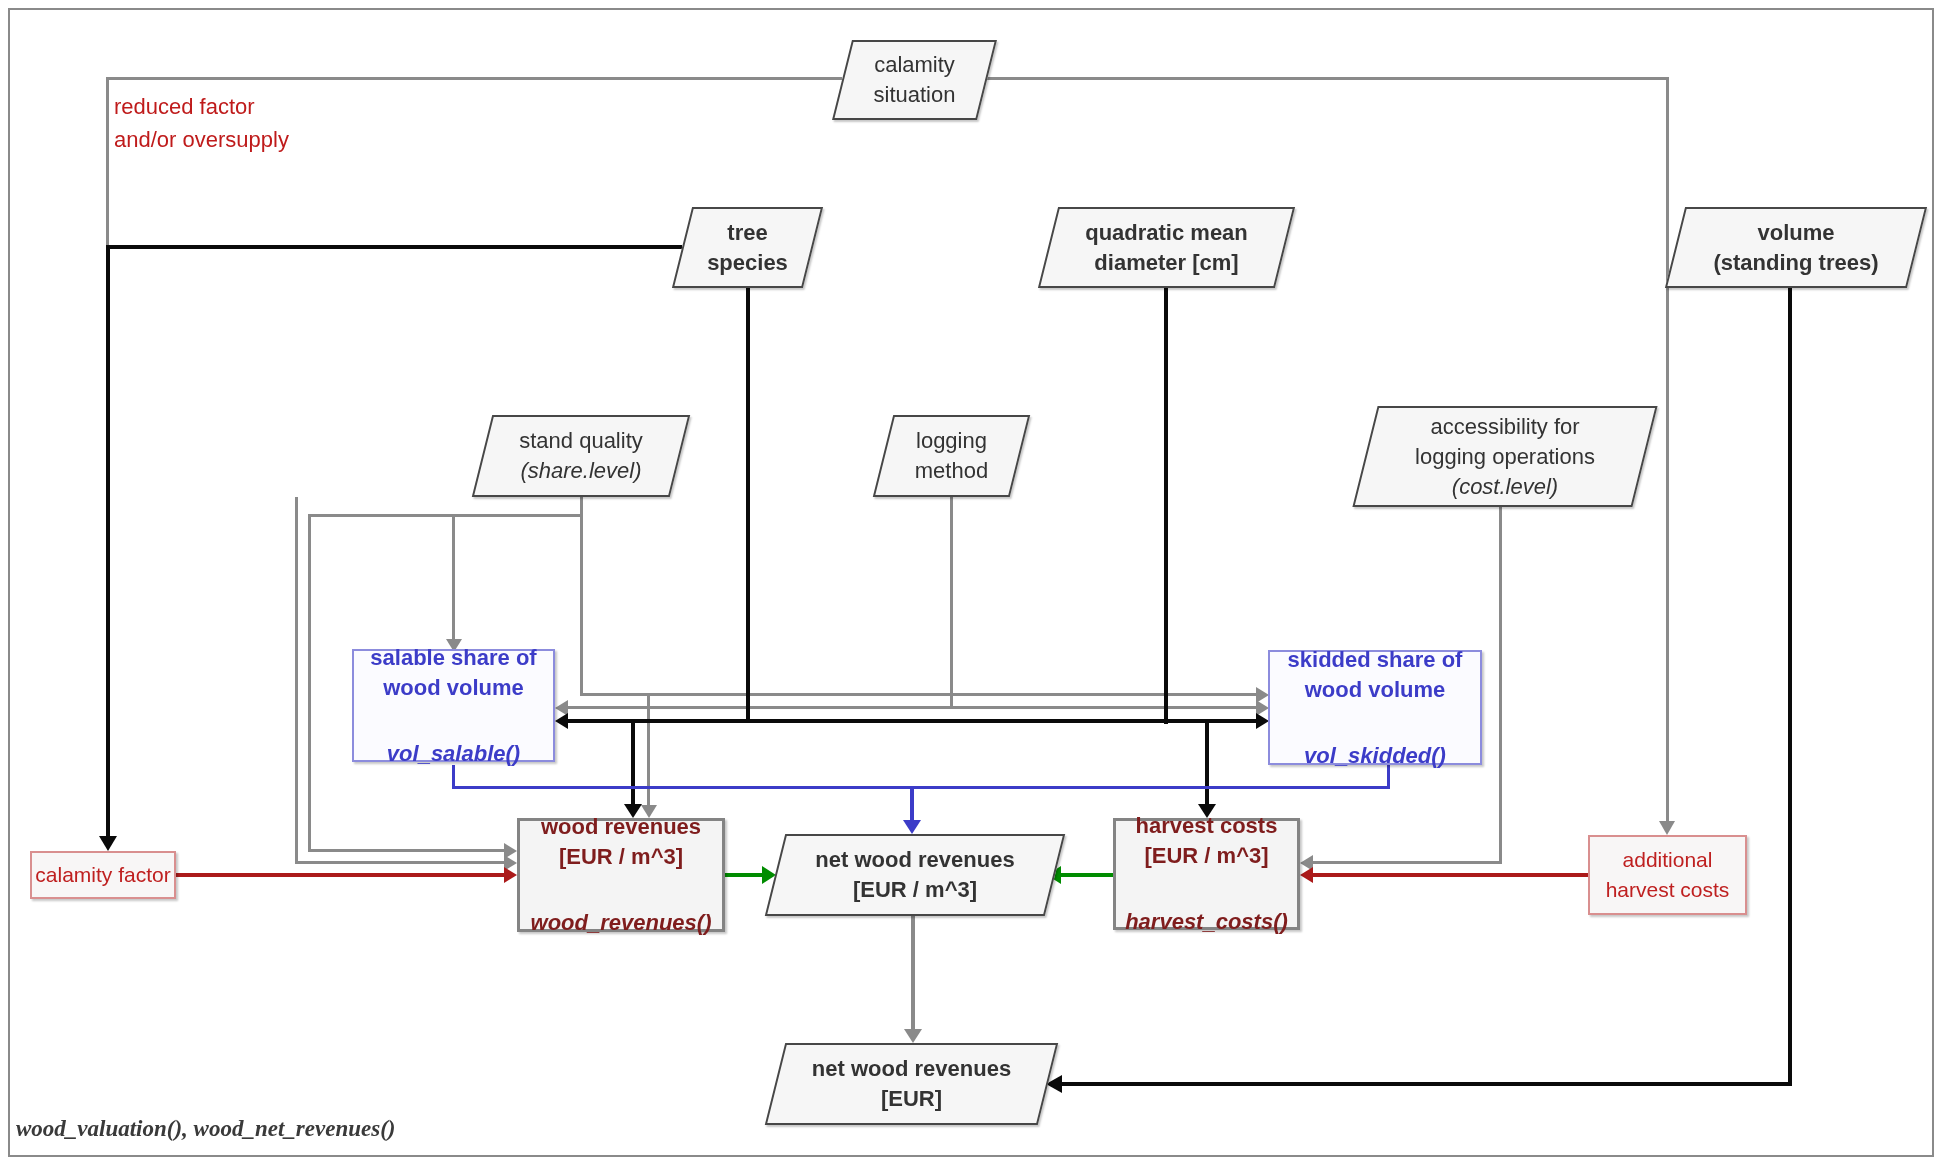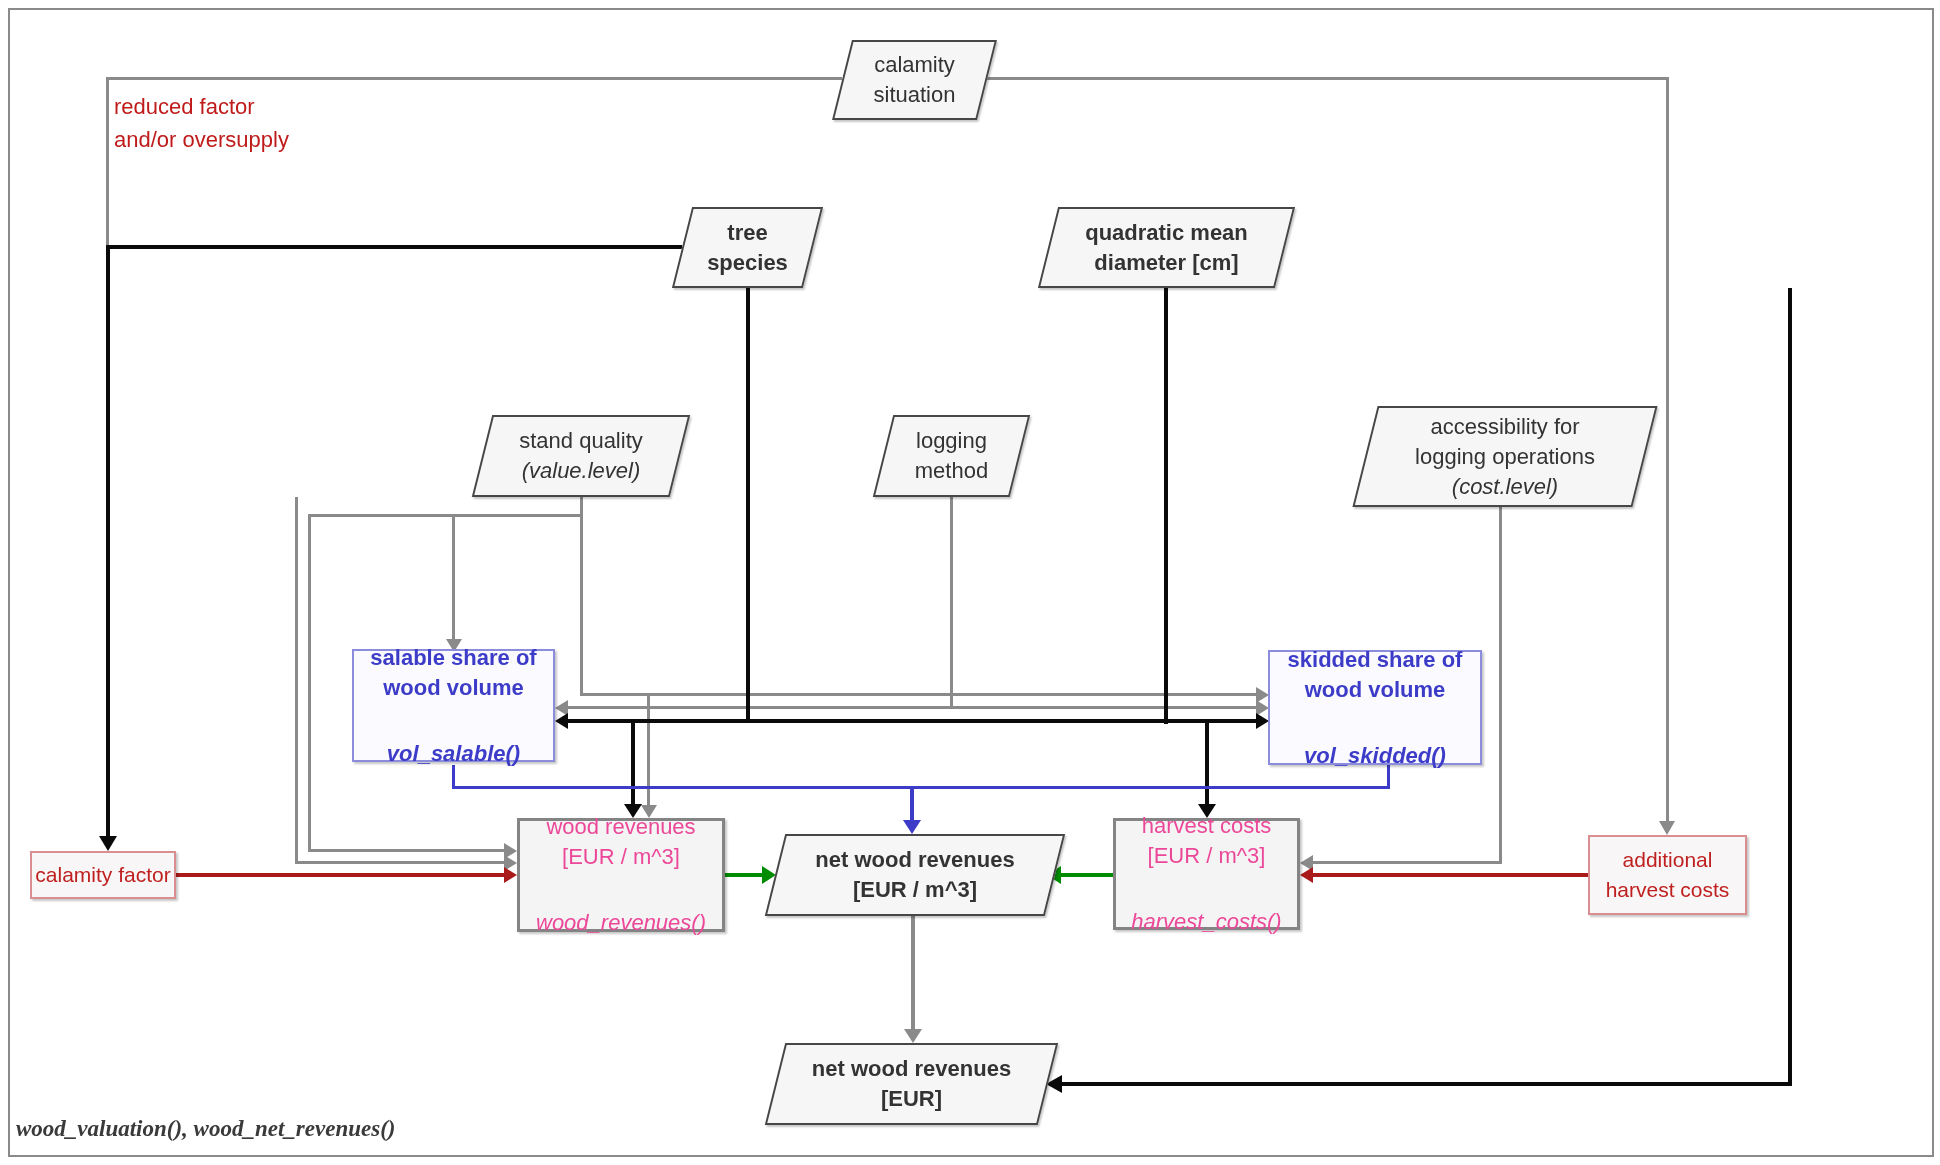--- a/index.html
+++ b/index.html
@@ -18,21 +18,21 @@
   .shape{position:absolute;left:0;top:0;right:0;bottom:0;background:#f6f6f6;
          border:2px solid #474747;box-shadow:2px 2px 2px rgba(0,0,0,.22);}
   .para .shape{transform:skewX(-14deg);}
   .blue-box .shape{border:2px solid #8c8cdd;background:#fbfbff;}
   .green-box .shape{border:3px solid #848484;background:#f4f4f4;}
   .red-box .shape{border:2px solid #d98f8f;background:#f8f6f6;}
   .lines{position:relative;z-index:2;display:flex;flex-direction:column;justify-content:center;
          align-items:center;width:100%;height:100%;font-size:22px;line-height:30px;color:#333;}
   .bold .lines{font-weight:bold;}
   .blue-box .lines{color:#3c3cc8;font-weight:bold;}
-  .green-box .lines{color:#ec4899;font-weight:normal;}
+  .green-box .lines{color:#7f1d1d;font-weight:bold;}
   .red-box .lines{color:#bf2020;font-weight:normal;}
   .fn{font-style:italic;margin-top:36px;}
   .it{font-style:italic;}
   #reduced-quality{position:absolute;left:114px;top:90px;color:#bf1b1b;font-size:22px;line-height:33px;}
   #caption{position:absolute;left:16px;top:1116px;color:#3a3a3a;font-size:23px;
            font-weight:bold;font-style:italic;font-family:Liberation Serif, serif;}
 </style>
 </head>
 <body>
 
@@ -122,27 +122,34 @@
   </div>
 
   <div class="node para bold" style="left:1048px;top:207px;width:237px;height:81px">
     <div class="shape"></div>
     <div class="lines">
         <span>quadratic mean</span>
         <span>diameter [cm]</span>
       </div>
   </div>
 
+  <div class="node para bold" style="left:1675px;top:207px;width:242px;height:81px">
+    <div class="shape"></div>
+    <div class="lines">
+        <span>volume</span>
+        <span>(standing trees)</span>
+      </div>
+  </div>
 
 
   <div class="node para" style="left:482px;top:415px;width:198px;height:82px">
     <div class="shape"></div>
     <div class="lines">
         <span>stand quality</span>
-        <span class="it">(value.level)</span>
+        <span class="it">(share.level)</span>
       </div>
   </div>
 
   <div class="node para" style="left:1365px;top:406px;width:280px;height:101px">
     <div class="shape"></div>
     <div class="lines">
         <span>accessibility for</span>
         <span>logging operations</span>
         <span class="it">(cost.level)</span>
       </div>

